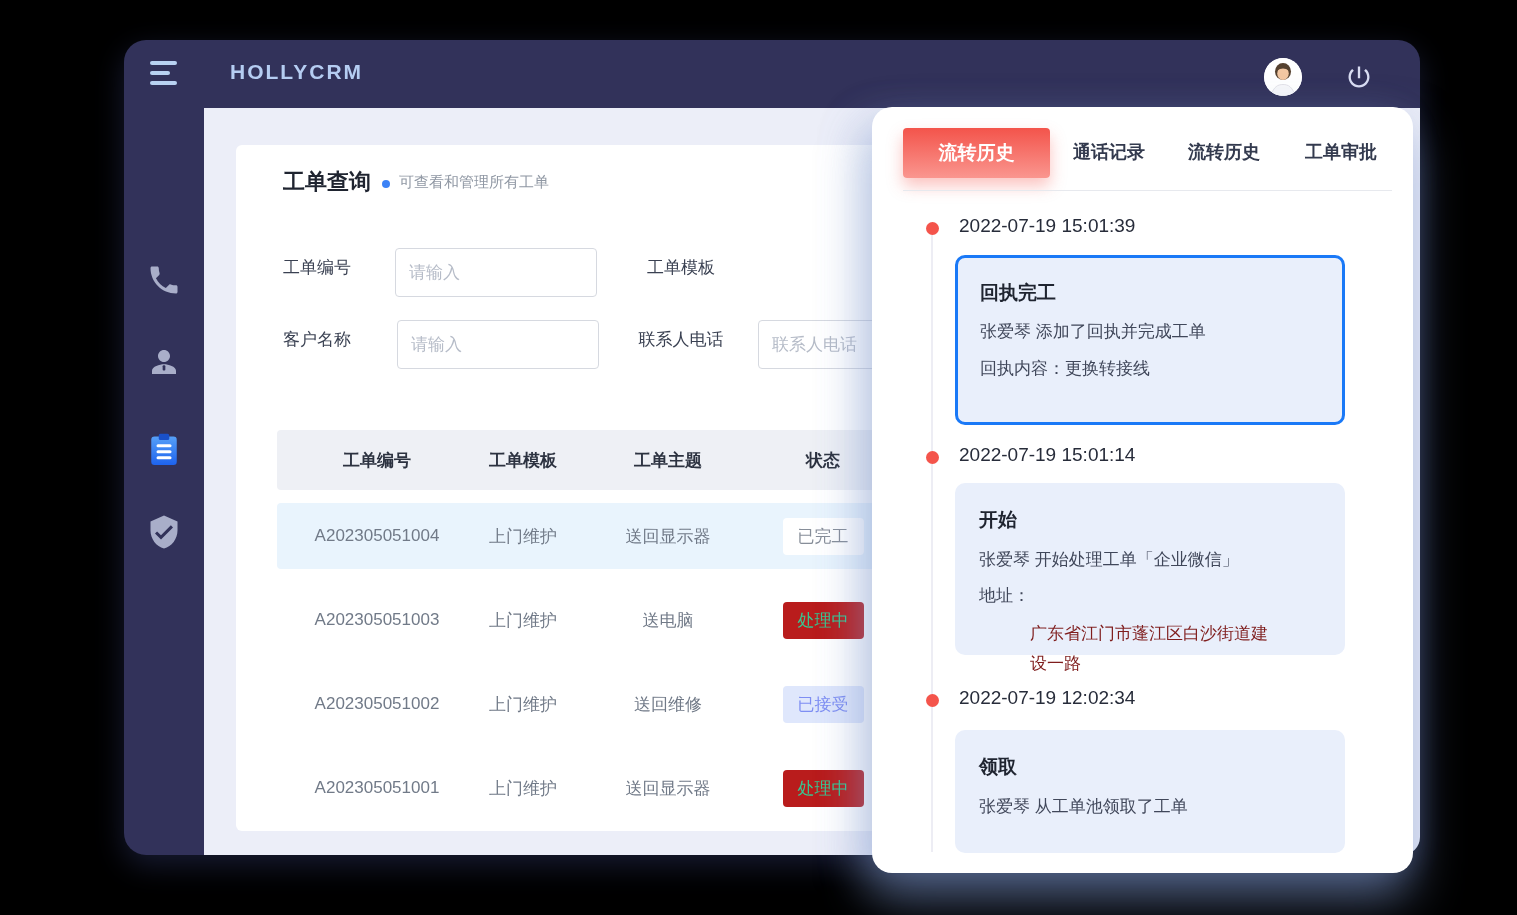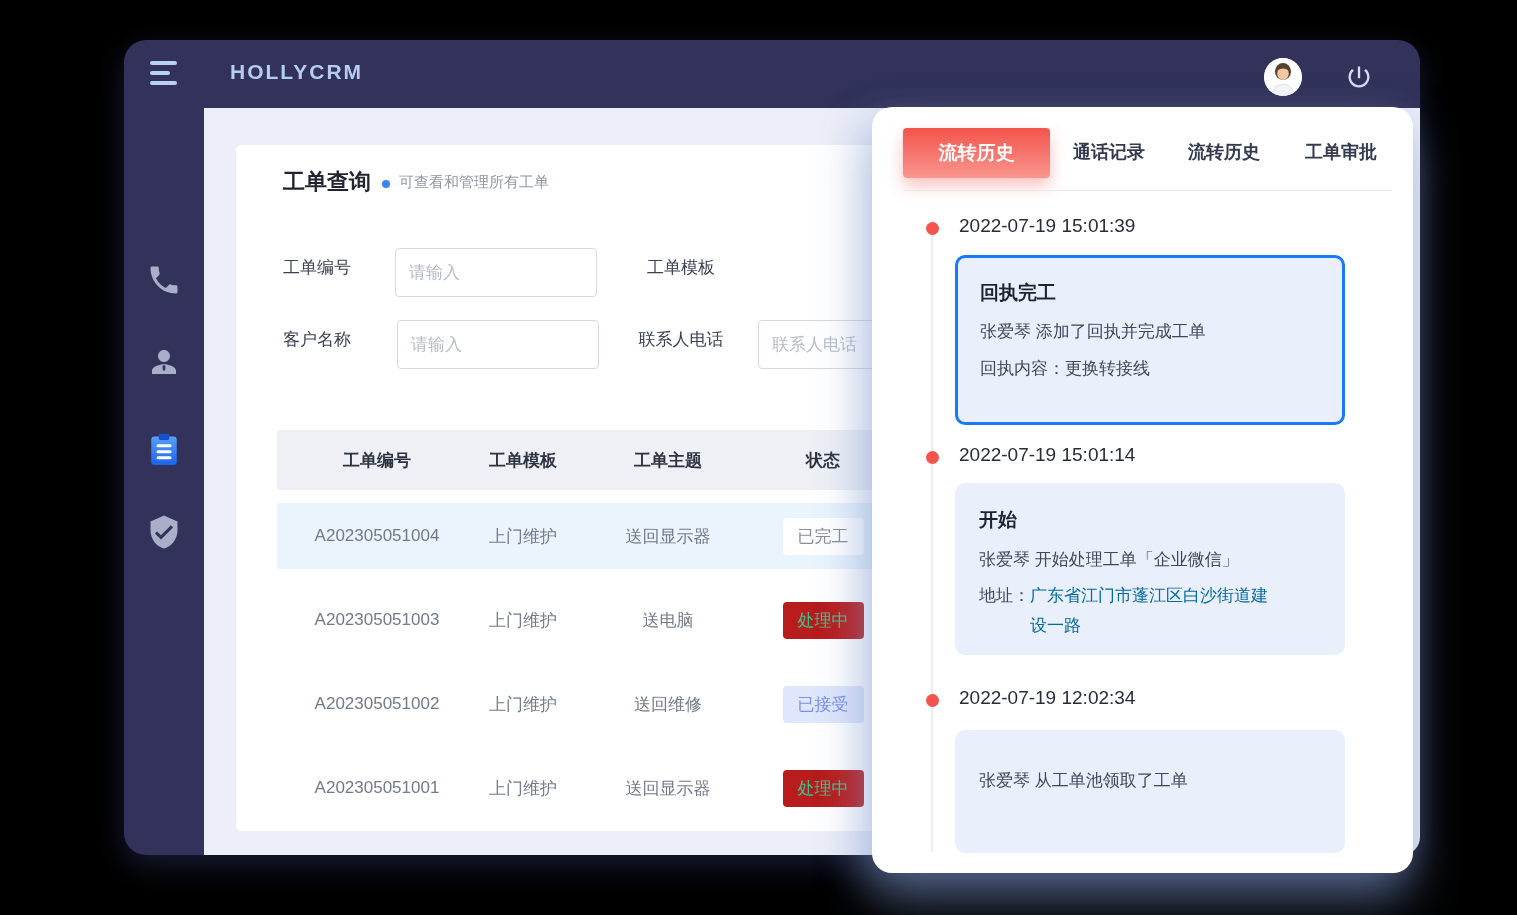--- a/index.html
+++ b/index.html
@@ -91,21 +91,21 @@
   .tl-card { position:absolute; left:83px; width:390px; background:#e9effb; border-radius:10px;
     padding:24px 22px 0 24px; }
   .card-0 { top:148px; height:170px; border:3px solid #1a79f7; padding:22px 20px 0 22px; }
   .card-1 { top:376px; height:172px; }
   .card-2 { top:623px; height:123px; }
   .tl-title { font-size:19px; font-weight:bold; color:#1f2430; }
   .tl-text { font-size:17px; color:#40475a; margin-top:15px; }
   .card-0 .tl-text { margin-top:14px; }
   .addr-row { display:flex; margin-top:10px; font-size:17px; line-height:30px; }
   .addr-label { color:#40475a; white-space:nowrap; }
-  .addr-link { color:#0369a1; width:252px; }
+  .addr-link { color:#7f1d1d; width:252px;margin-top:38px; }
 
   svg { display:block; width:100%; height:100%; }
 </style>
 </head>
 <body>
 
 <div class="window">
 
   <div class="topbar">
     <div class="hamburger">
@@ -256,15 +256,16 @@
     <div class="tl-text">张爱琴 开始处理工单「企业微信」</div>
     <div class="addr-row">
       <span class="addr-label">地址：</span>
       <span class="addr-link">广东省江门市蓬江区白沙街道建设一路</span>
     </div>
   </div>
 
   <div class="tl-dot dot-2"></div>
   <div class="tl-time time-2">2022-07-19 12:02:34</div>
   <div class="tl-card card-2">
+    <div class="tl-title">领取</div>
     <div class="tl-text">张爱琴 从工单池领取了工单</div>
   </div>
 </div>
 
 </body></html>

